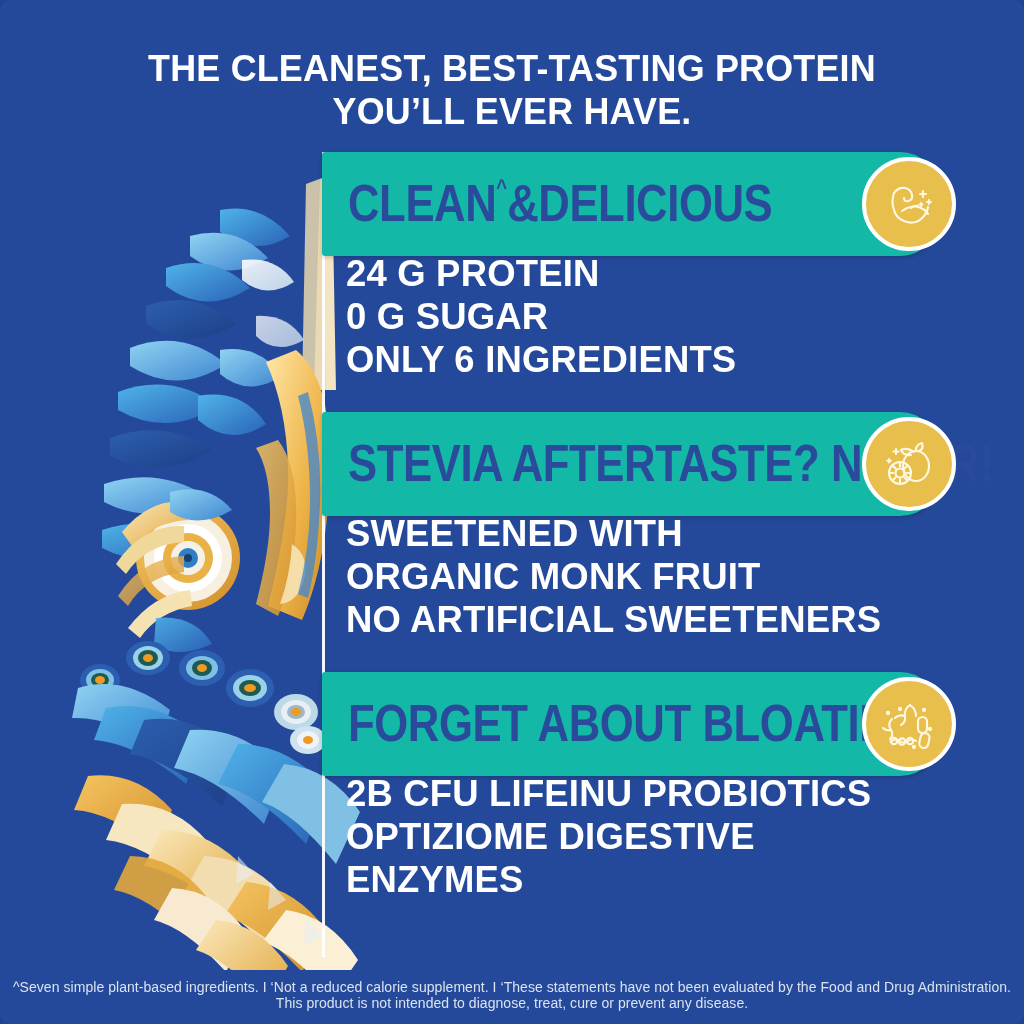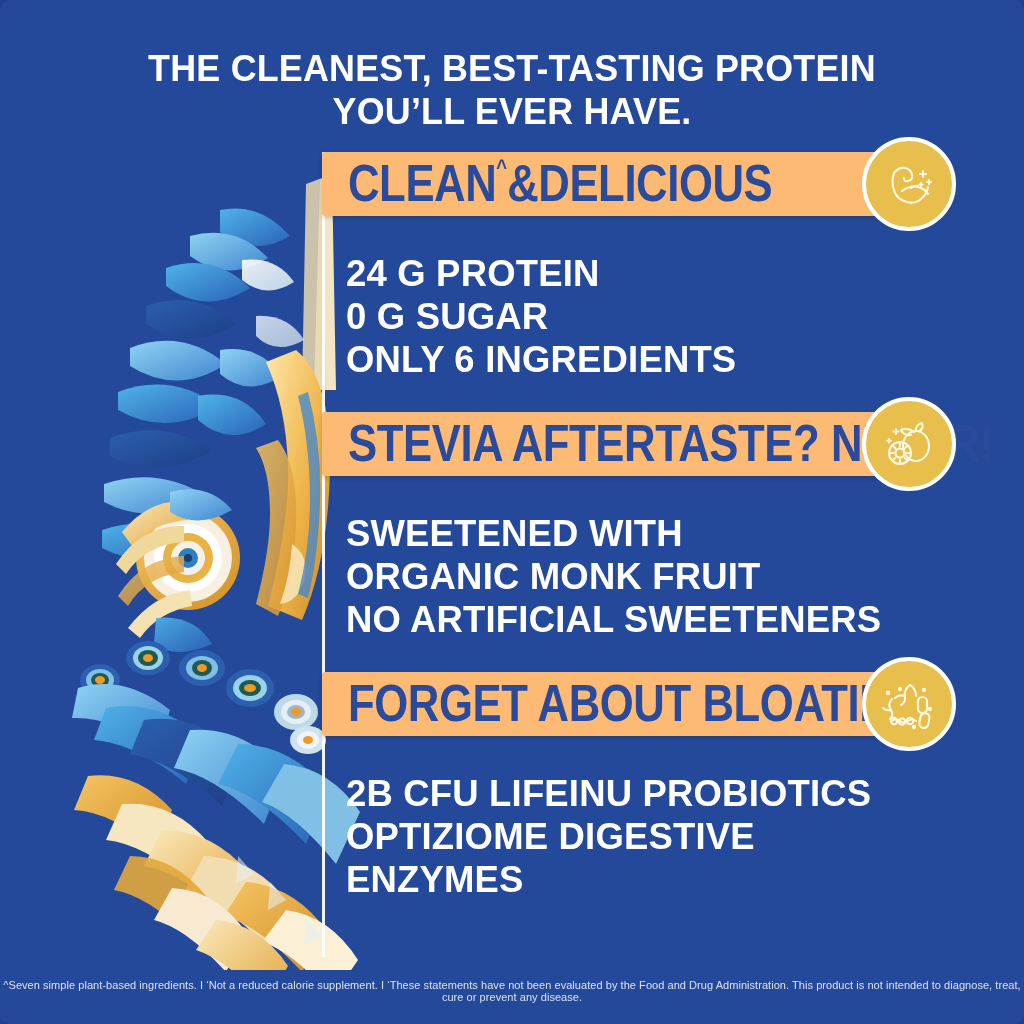--- a/index.html
+++ b/index.html
@@ -65,22 +65,22 @@
     top: 152px;
     width: 640px;
     height: 810px;
   }
 
   
   .banner {
     position: absolute;
     left: 0;
     width: 618px;
-    height: 64px;
-    background: #fdba74;
+    height: 104px;
+    background: #14b8a6;
     border-radius: 3px 40px 40px 3px;
     box-shadow: 0 2px 4px rgba(0,0,0,.16);
   }
   .banner-title {
     position: absolute;
     left: 26px;
     top: 50%;
     transform: translateY(-52%) scaleX(0.84);
     transform-origin: left center;
     white-space: nowrap;
@@ -131,21 +131,21 @@
 
   
   .disclaimer {
     position: absolute;
     left: 0;
     top: 979px;
     width: 1024px;
     text-align: center;
     color: #e9eef7;
     font-family: "Liberation Sans", sans-serif;
-    font-size: 11px;
+    font-size: 14px;
     letter-spacing: 0.05px;
     opacity: .93;
   }
 </style>
 </head>
 <body>
 
 <div id="poster">
 
   <div class="headline">

